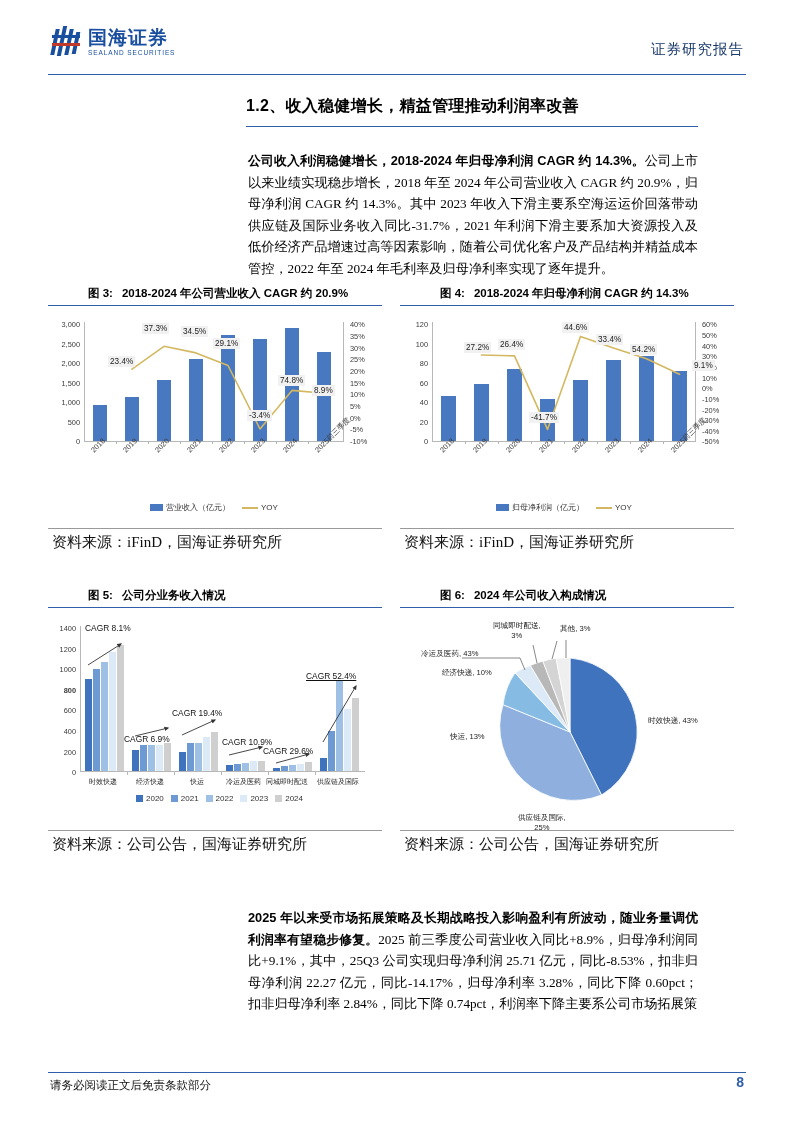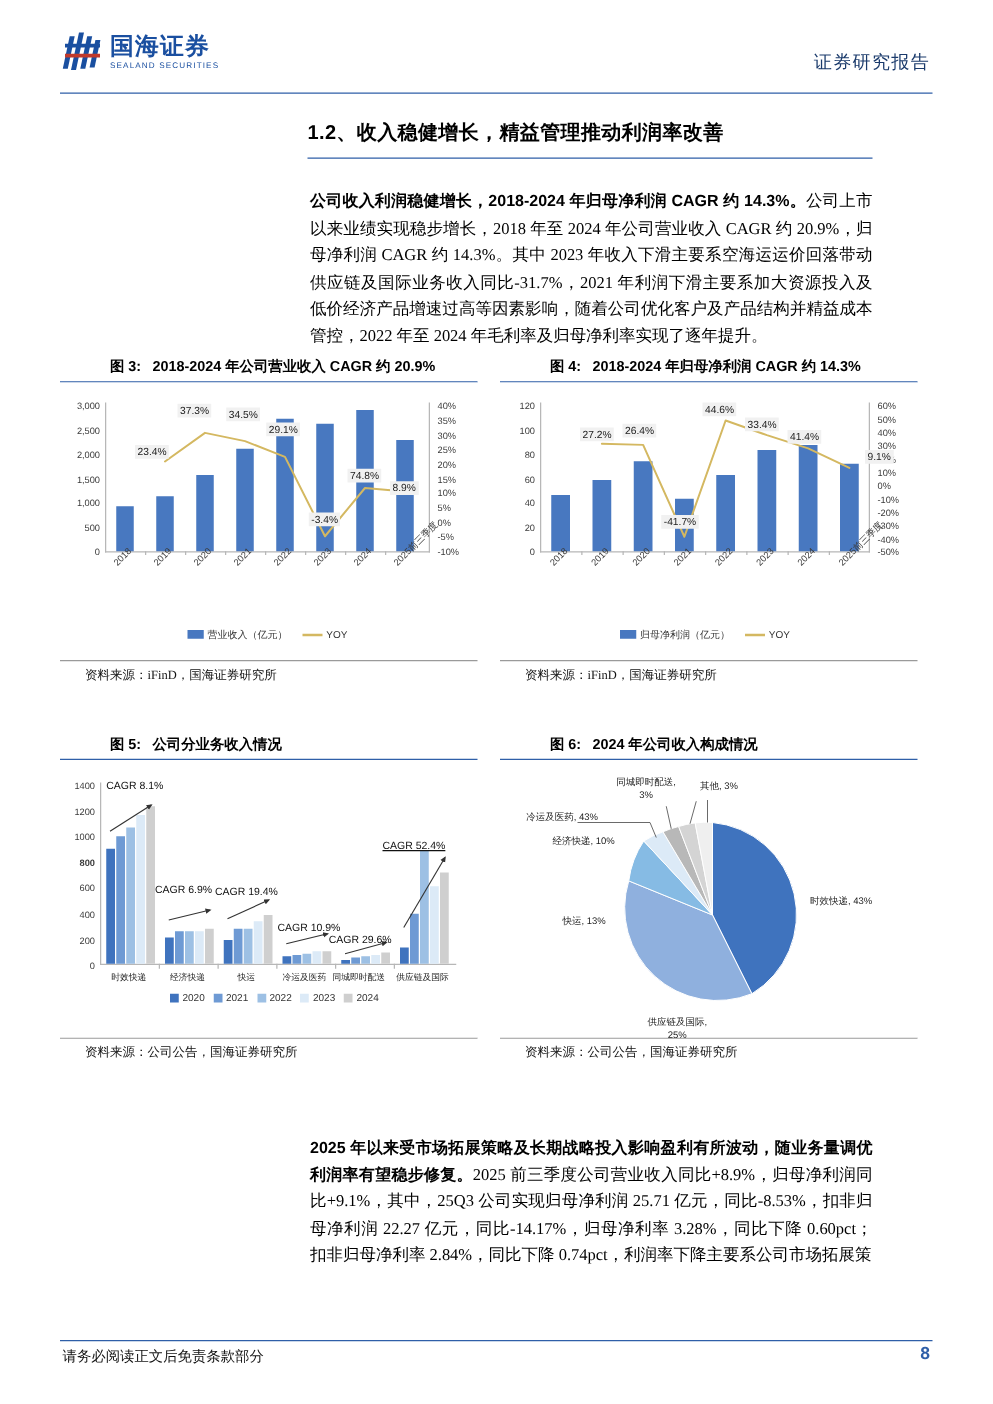--- a/index.html
+++ b/index.html
@@ -52,23 +52,22 @@
   .fig { position: absolute; }
   .fig-title {
     font-family: "Liberation Sans", sans-serif;
     font-weight: bold; font-size: 11.5px; color: #000;
     padding: 0 0 4px 4px; white-space: nowrap;
   }
   .fig-title .lbl { margin-right: 9px; padding-left: 36px; }
   .fig-rule { height: 1.2px; background: #2f5fa8; }
   .fig-body { border-bottom: 1px solid #9a9a9a; }
   .fig-src {
-    font-size: 10px; color: #111; padding: 4px 0 0 4px;
+    font-size: 15px; color: #111; padding: 4px 0 0 4px;
     font-family: "Liberation Serif", serif;
-    margin-left: 16px;
   }
 
   .fig3 { left: 48px; top: 286px; width: 334px; }
   .fig4 { left: 400px; top: 286px; width: 334px; }
   .fig5 { left: 48px; top: 588px; width: 334px; }
   .fig6 { left: 400px; top: 588px; width: 334px; }
 
   .chartbox { position: relative; width: 334px; height: 222px; background: #fff; }
 
   
@@ -267,21 +266,21 @@
 
         <svg width="334" height="222" style="position:absolute;left:0;top:0;pointer-events:none;">
           <polyline points="81.5,49.0 114.5,49.9 147.5,123.4 180.5,30.4 213.5,42.1 246.5,52.7 279.5,68.3" fill="none" stroke="#d4b861" stroke-width="1.6" stroke-linejoin="round" stroke-linecap="round"></polyline>
         </svg>
 
         <div class="dlabel" style="left:64px;top:16px;margin-top:20px;">27.2%</div>
         <div class="dlabel" style="left:98px;top:33px;">26.4%</div>
         <div class="dlabel" style="left:129px;top:106px;text-align:center;">-41.7%</div>
         <div class="dlabel" style="left:162px;top:16px;">44.6%</div>
         <div class="dlabel" style="left:196px;top:28px;">33.4%</div>
-        <div class="dlabel" style="left:230px;top:38px;">41.4%</div>
+        <div class="dlabel" style="left:230px;top:38px;">54.2%</div>
         <div class="dlabel" style="left:264px;top:54px;margin-left:28px;">9.1%</div>
 
         <div class="tick-rot" style="left:38px;top:142px;">2018</div>
         <div class="tick-rot" style="left:71px;top:142px;">2019</div>
         <div class="tick-rot" style="left:104px;top:142px;">2020</div>
         <div class="tick-rot" style="left:137px;top:142px;">2021</div>
         <div class="tick-rot" style="left:170px;top:142px;">2022</div>
         <div class="tick-rot" style="left:203px;top:142px;">2023</div>
         <div class="tick-rot" style="left:236px;top:142px;">2024</div>
         <div class="tick-rot" style="left:269px;top:142px;">2025前三季度</div>
@@ -370,21 +369,21 @@
           </defs>
           <line x1="40" y1="57" x2="73" y2="36" stroke="#333" stroke-width="0.9" marker-end="url(#ar)"></line>
           <line x1="87" y1="128" x2="120" y2="120" stroke="#333" stroke-width="0.9" marker-end="url(#ar)"></line>
           <line x1="134" y1="127" x2="167" y2="112" stroke="#333" stroke-width="0.9" marker-end="url(#ar)"></line>
           <line x1="181" y1="147" x2="214" y2="139" stroke="#333" stroke-width="0.9" marker-end="url(#ar)"></line>
           <line x1="228" y1="155" x2="261" y2="146" stroke="#333" stroke-width="0.9" marker-end="url(#ar)"></line>
           <line x1="275" y1="134" x2="308" y2="78" stroke="#333" stroke-width="0.9" marker-end="url(#ar)"></line>
         </svg>
 
         <div class="cagr" style="left:37px;top:15px;">CAGR 8.1%</div>
-        <div class="cagr" style="left:76px;top:98px;">CAGR 6.9%</div>
+        <div class="cagr" style="left:76px;top:126px;">CAGR 6.9%</div>
         <div class="cagr" style="left:124px;top:100px;">CAGR 19.4%</div>
         <div class="cagr" style="left:174px;top:129px;">CAGR 10.9%</div>
         <div class="cagr" style="left:215px;top:138px;">CAGR 29.6%</div>
         <div class="cagr" style="left:258px;top:63px;text-decoration:underline;">CAGR 52.4%</div>
 
         <div class="c5lbl" style="left:41px;top:169px;">时效快递</div>
         <div class="c5lbl" style="left:88px;top:169px;">经济快递</div>
         <div class="c5lbl" style="left:142px;top:169px;">快运</div>
         <div class="c5lbl" style="left:178px;top:169px;">冷运及医药</div>
         <div class="c5lbl" style="left:218px;top:169px;">同城即时配送</div>

